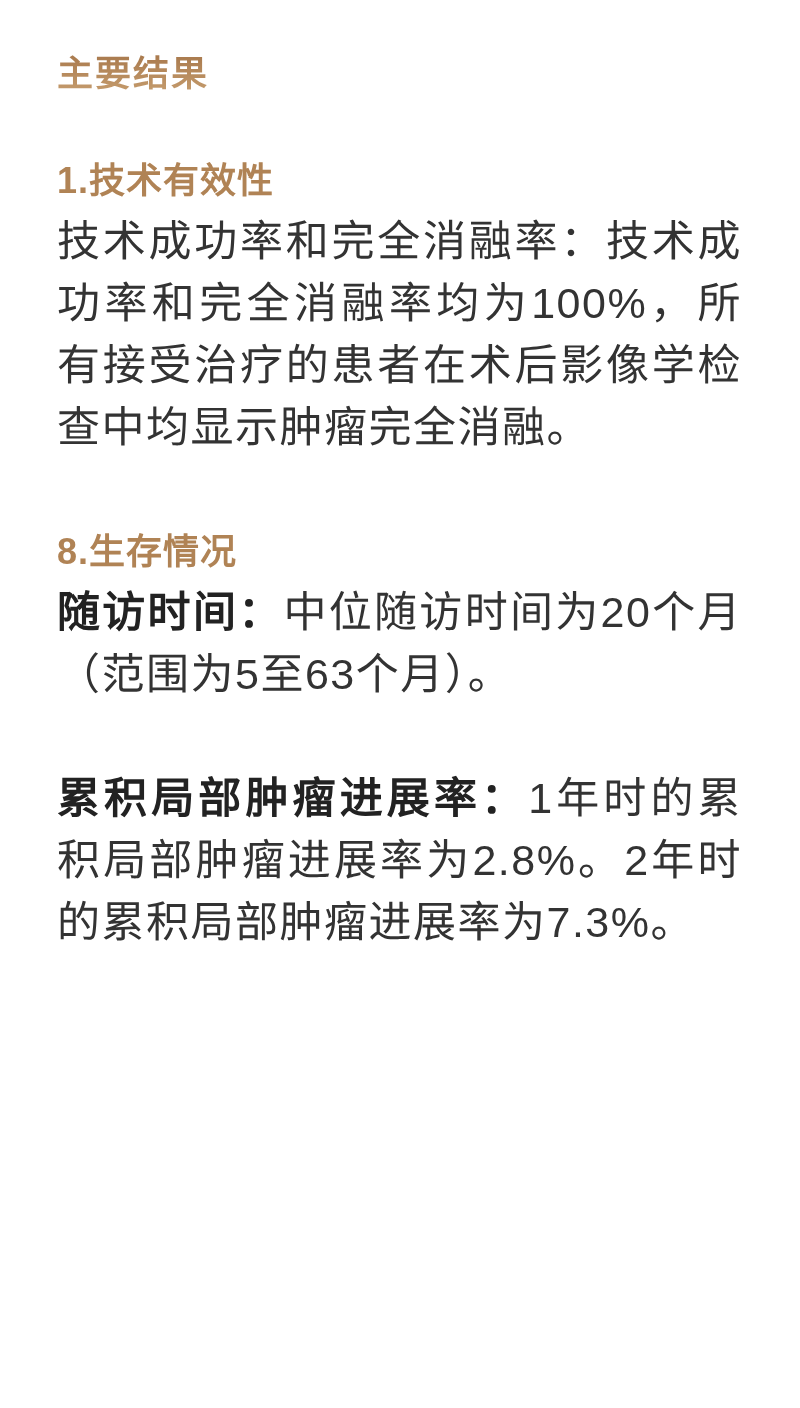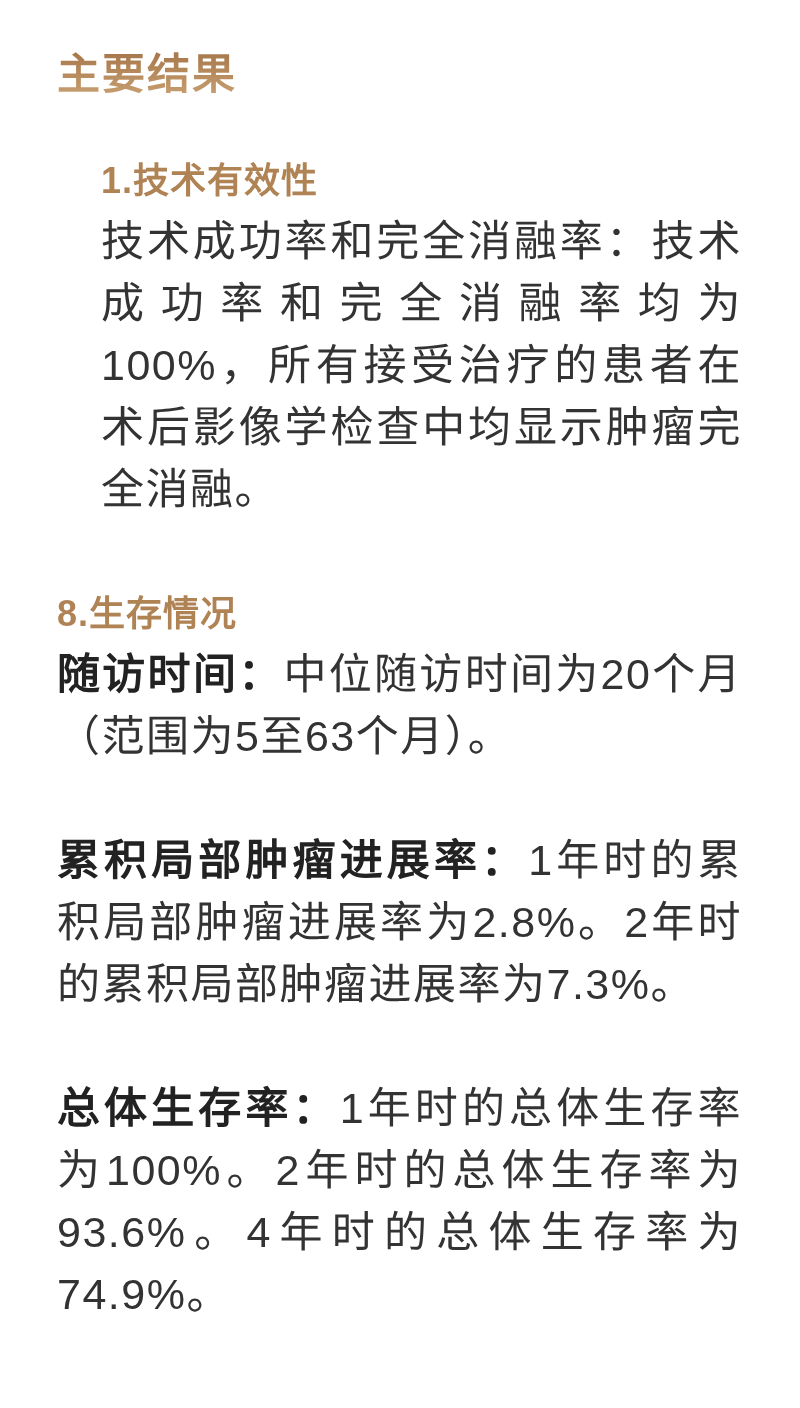--- a/index.html
+++ b/index.html
@@ -9,38 +9,38 @@
     height: 1408px;
     background: var(--page-bg, #ffffff);
     padding: 48px 58px 0 57px;
     font-family: "Liberation Sans", sans-serif;
     overflow: hidden;
   }
   .page-title {
     margin: 0;
     font-family: "Liberation Serif", serif;
     font-weight: 700;
-    font-size: 43px;
+    font-size: 36px;
     line-height: 53px;
     letter-spacing: 2px;
     color: var(--title-grad-bottom, #b5895a);
     background: linear-gradient(180deg, var(--title-grad-top, #a6764a) 5%, var(--title-grad-bottom, #c9a172) 95%);
     -webkit-background-clip: text;
     background-clip: text;
     -webkit-text-fill-color: transparent;
   }
   .section-heading {
     margin: 0;
     font-size: 36px;
     line-height: 48px;
     font-weight: 700;
     letter-spacing: 1px;
     color: var(--accent, #b08355);
   }
-  .section-1 { margin-top: 56px; margin-left: 44px; }
+  .section-1 { margin-top: 56px; }
   .section-2 { margin-top: 70px; }
   .para {
     margin: 62px 0 0;
     font-size: 43px;
     line-height: 62px;
     letter-spacing: 1.5px;
     color: var(--body-text, #333333);
     text-align: justify;
     text-justify: inter-ideograph;
   }
@@ -64,16 +64,15 @@
   </section>
 
   <section class="section section-2">
     <h2 class="section-heading">8.生存情况</h2>
 
     <p class="para"><span class="lead">随访时间：</span><span>中位随访时间为20个月（范围为5至63个月）。</span></p>
 
     <p class="para"><span class="lead">累积局部肿瘤进展率：</span><span>1年时的累积局部肿瘤进展率为2.8%。2年时的累积局部肿瘤进展率为7.3%。</span></p>
 
 
-    <p class="para"><span class="lead">总体生存率：</span><span>1年时的总体生存率为100%。2年时的总体生存率为93.6%。4年时的总体生存率为74.9%。</span></p>
   </section>
 
 </main>
 
 </body></html>

